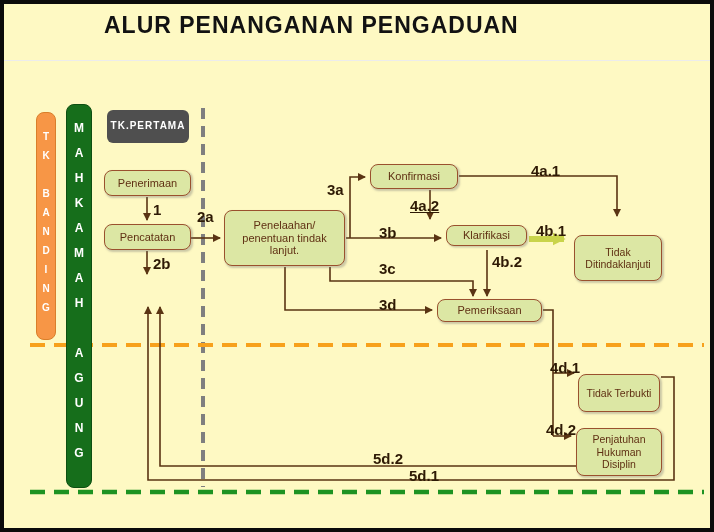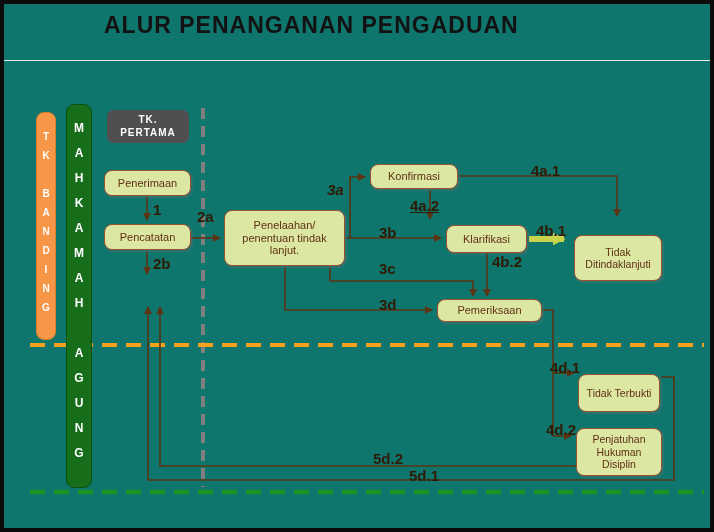--- a/index.html
+++ b/index.html
@@ -1,58 +1,58 @@
 <!DOCTYPE html>
 <html style="--node-fill: #dce7a4; --node-border: #9a512e; --node-text: #5f3013; --arrow: #5a3413; --accent-arrow: #c9d44b; --orange-bar: #f79646; --green-bar: #166e1b; --gray-box: #4f4f4f; --dashed-gray: #7f7f7f; --dashed-orange: #f7a11c; --dashed-green: #1d9322; --frame-border: #0b0b0b;"><head>
 <meta charset="utf-8">
 <style>
   html,body{margin:0;padding:0;background:#fff;font-family:"Liberation Sans",sans-serif;}
-  .frame{position:relative;width:714px;height:532px;background:#0f766e;overflow:hidden;}
+  .frame{position:relative;width:714px;height:532px;background:#fef9c3;overflow:hidden;}
   .frame-border{position:absolute;inset:0;border:4px solid var(--frame-border,#0b0b0b);box-sizing:border-box;pointer-events:none;z-index:60;}
   .header-divider{position:absolute;left:0;top:60px;width:714px;height:1px;background:#ececec;z-index:1;}
 
   .title{position:absolute;left:104px;top:12px;font-size:23px;font-weight:800;letter-spacing:1px;color:#121212;z-index:5;white-space:nowrap;}
 
   .vbar{position:absolute;display:flex;align-items:center;justify-content:center;border-radius:8px;z-index:4;}
   .vbar .vlabel{writing-mode:vertical-rl;text-orientation:upright;color:#ffffff;font-weight:bold;white-space:nowrap;}
   .bar-banding{left:36px;top:112px;width:20px;height:228px;background:var(--orange-bar,#f79646);border:1px solid #d97f2a;box-sizing:border-box;}
   .bar-banding .vlabel{font-size:10px;letter-spacing:8px;}
   .bar-agung{left:66px;top:104px;width:26px;height:384px;background:var(--green-bar,#166e1b);border:1px solid #0e4f12;box-sizing:border-box;}
   .bar-agung .vlabel{font-size:12px;letter-spacing:11px;}
 
-  .graybox{position:absolute;left:107px;top:110px;width:82px;height:33px;background:var(--gray-box,#4f4f4f);border-radius:6px;color:#fff;font-size:10px;font-weight:bold;display:flex;flex-direction:column;align-items:center;justify-content:center;line-height:1.25;z-index:4;letter-spacing:1px;}
+  .graybox{position:absolute;left:107px;top:110px;width:82px;height:33px;background:var(--gray-box,#4f4f4f);border-radius:6px;color:#fff;font-size:10px;font-weight:bold;display:flex;flex-direction:row;align-items:center;justify-content:center;line-height:1.25;z-index:4;letter-spacing:1px;}
 
   svg.connectors{position:absolute;left:0;top:0;z-index:2;}
   .connector{stroke:var(--arrow,#5a3413);stroke-width:1.6;fill:none;}
   .dash-gray{stroke:var(--dashed-gray,#7f7f7f);stroke-width:4;stroke-dasharray:11 7;fill:none;}
   .dash-orange{stroke:var(--dashed-orange,#f7a11c);stroke-width:4;stroke-dasharray:15 9;fill:none;}
   .dash-green{stroke:var(--dashed-green,#1d9322);stroke-width:4.5;stroke-dasharray:15 9;fill:none;}
   .yellow-connector{stroke:var(--accent-arrow,#c9d44b);stroke-width:6;fill:none;}
   .arrowhead{fill:var(--arrow,#5a3413);}
   .arrowheadY{fill:var(--accent-arrow,#c9d44b);}
 
   .node{position:absolute;background:var(--node-fill,#dce7a4);border:1.4px solid var(--node-border,#9a512e);border-radius:8px;display:flex;align-items:center;justify-content:center;text-align:center;color:var(--node-text,#5f3013);font-size:11px;line-height:1.18;padding:1px 3px;box-sizing:border-box;box-shadow:1.5px 1.5px 2px rgba(110,110,110,.35);z-index:5;}
   .node.small-text{font-size:10.5px;margin-top:16px;}
 
   .n-penerimaan{left:104px;top:170px;width:87px;height:26px;}
   .n-pencatatan{left:104px;top:224px;width:87px;height:26px;}
   .n-pelaporan{left:104px;top:277px;width:87px;height:26px;}
   .n-penelaahan{left:224px;top:210px;width:121px;height:56px;}
   .n-konfirmasi{left:370px;top:164px;width:88px;height:25px;}
-  .n-klarifikasi{left:446px;top:225px;width:81px;height:28px;}
+  .n-klarifikasi{left:446px;top:225px;width:81px;height:21px;}
   .n-pemeriksaan{left:437px;top:299px;width:105px;height:23px;}
   .n-tidakditindaklanjuti{left:574px;top:219px;width:88px;height:46px;}
   .n-tidakterbukti{left:578px;top:358px;width:82px;height:38px;}
   .n-penjatuhan{left:576px;top:412px;width:86px;height:48px;}
 
   .elabel{position:absolute;font-size:15px;font-weight:bold;color:#2e1a05;z-index:7;white-space:nowrap;}
   .el-1{left:153px;top:201px;}
   .el-2a{left:197px;top:208px;}
   .el-2b{left:153px;top:255px;}
-  .el-3a{left:327px;top:181px;font-style:italic;}
+  .el-3a{left:327px;top:181px;}
   .el-3b{left:379px;top:224px;}
   .el-3c{left:379px;top:260px;}
   .el-3d{left:379px;top:296px;}
   .el-4a1{left:531px;top:162px;}
   .el-4a2{left:410px;top:197px;text-decoration:underline;}
   .el-4b1{left:536px;top:222px;}
   .el-4b2{left:492px;top:253px;}
   .el-4d1{left:550px;top:359px;}
   .el-4d2{left:546px;top:421px;}
   .el-5d1{left:409px;top:467px;}

